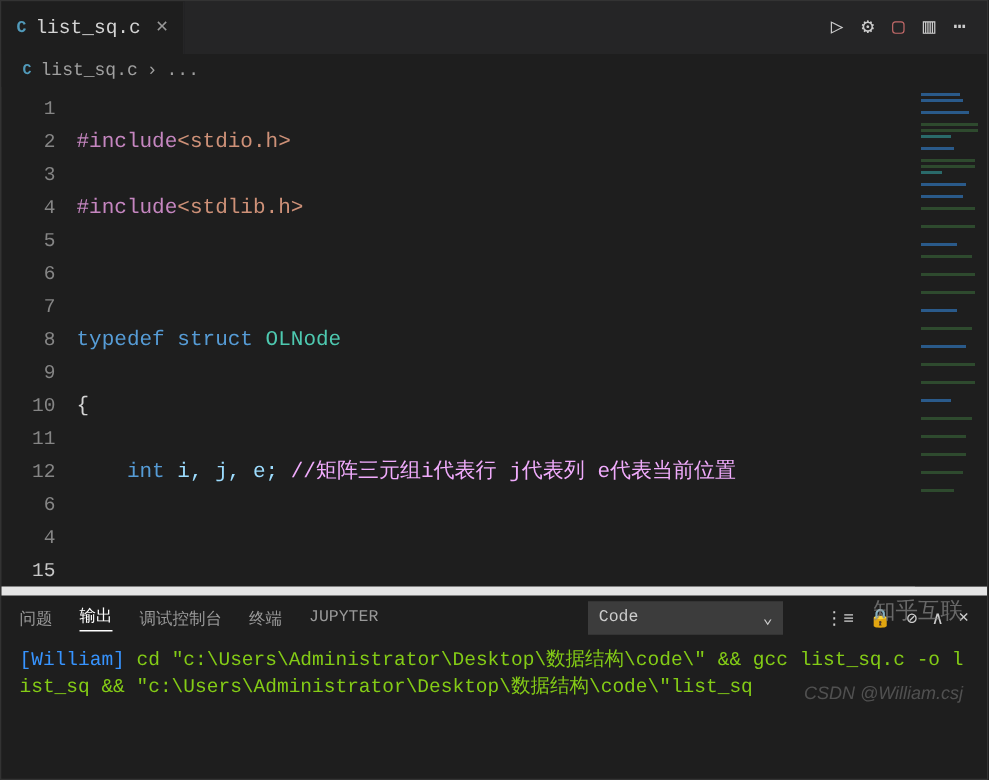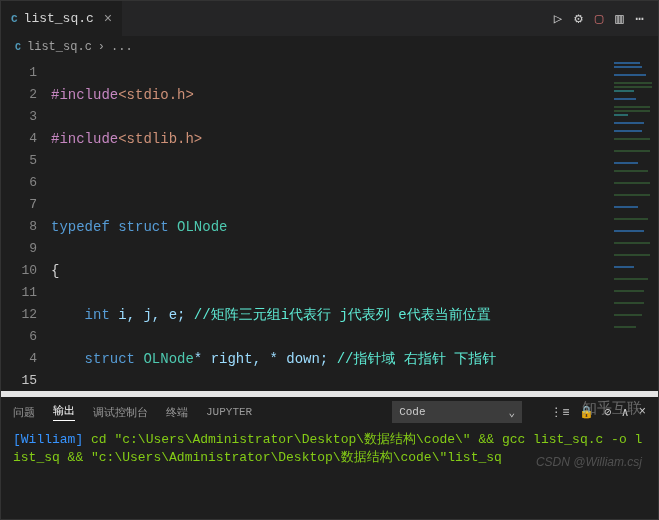--- a/index.html
+++ b/index.html
@@ -26,21 +26,21 @@
   .mm.kw { background: #2a5a8a; }
   .mm.cm { background: #2e4a2e; }
   .mm.ty { background: #2a6a6a; }
   
   .kw { color: #569cd6; }
   .ty { color: #4ec9b0; }
   .id { color: #9cdcfe; }
   .st { color: #ce9178; }
   .pn { color: #d4d4d4; }
   .in { color: #c586c0; }
-  .cm { color: #5eead4; }
+  .cm { color: #f0abfc; }
   
   .panel { height: 128px; background: #1e1e1e; border-top: 6px solid #e5e5e5; display: flex; flex-direction: column; }
   .panel-tabs { height: 30px; display: flex; align-items: center; padding: 0 12px; gap: 18px; font-size: 11px; color: #999; }
   .panel-tabs .ptab.active { color: #fff; border-bottom: 1px solid #fff; padding-bottom: 2px; }
   .panel-tabs .spacer { flex: 1; }
   .panel-select { background: #3c3c3c; border: 1px solid #3c3c3c; color: #ccc; height: 22px; width: 130px; padding: 0 6px; display: flex; align-items: center; justify-content: space-between; font-size: 11px; margin-left: 32px; }
   .panel-icons { display: flex; gap: 10px; color: #ccc; margin-left: 10px; font-size: 12px; align-items: center; }
   .panel-output { flex: 1; padding: 4px 12px; font-size: 13px; line-height: 18px; white-space: pre-wrap; word-break: break-all; color: #cccccc; position: relative; }
   .oy { color: #84cc16; }
   .ob { color: #3794ff; }
@@ -95,21 +95,20 @@
       <div style="color:#c6c6c6">15</div>
 
     </div>
     <div class="code">
 <div class="code-line"><span class="in">#include</span><span class="st">&lt;stdio.h&gt;</span></div>
 <div class="code-line"><span class="in">#include</span><span class="st">&lt;stdlib.h&gt;</span></div>
 <div class="code-line"></div>
 <div class="code-line"><span class="kw">typedef</span> <span class="kw">struct</span> <span class="ty">OLNode</span></div>
 <div class="code-line"><span class="pn">{</span></div>
 <div class="code-line">    <span class="kw">int</span><span class="id"> i, j, e; </span><span class="cm">//矩阵三元组i代表行 j代表列 e代表当前位置</span></div>
-<div class="code-line">    <span class="kw">struct</span><span class="ty"> OLNode</span><span class="id">* right, * down; </span><span class="cm">//指针域 右指针 下指针</span></div>
 
 
 
 
 
 
 
 
 
     </div>

